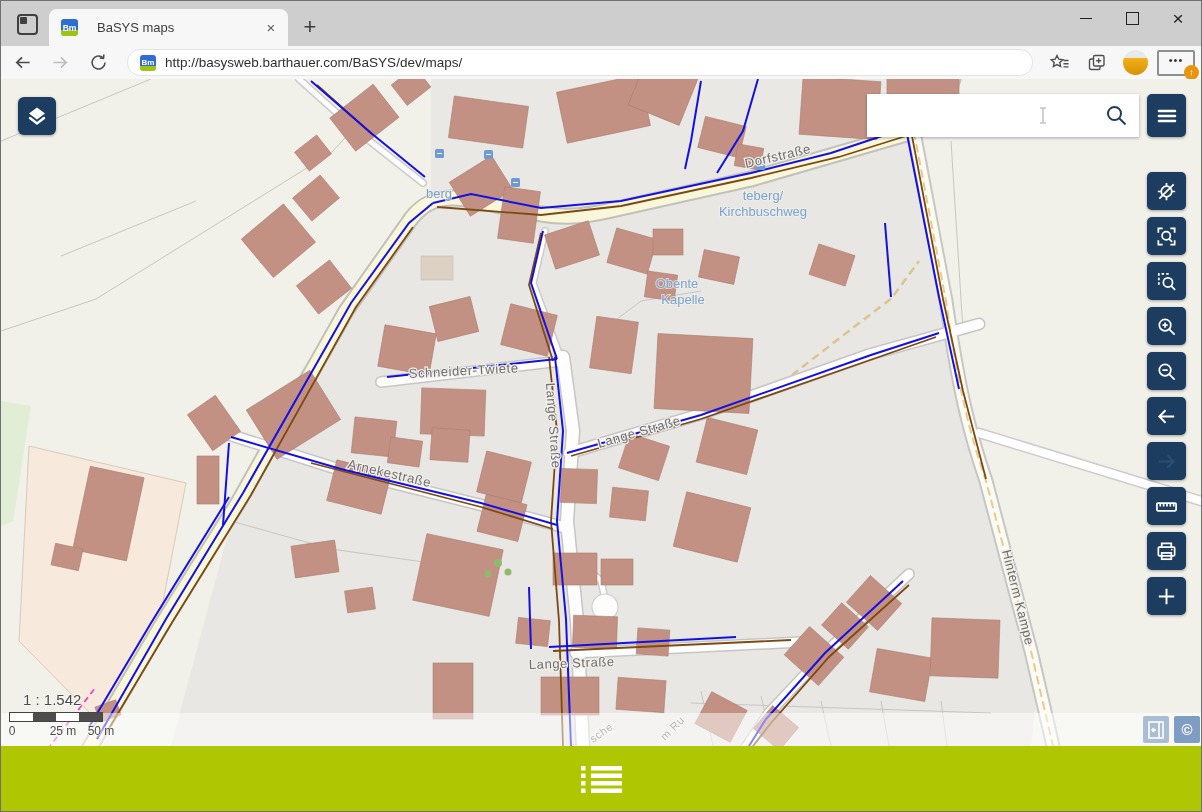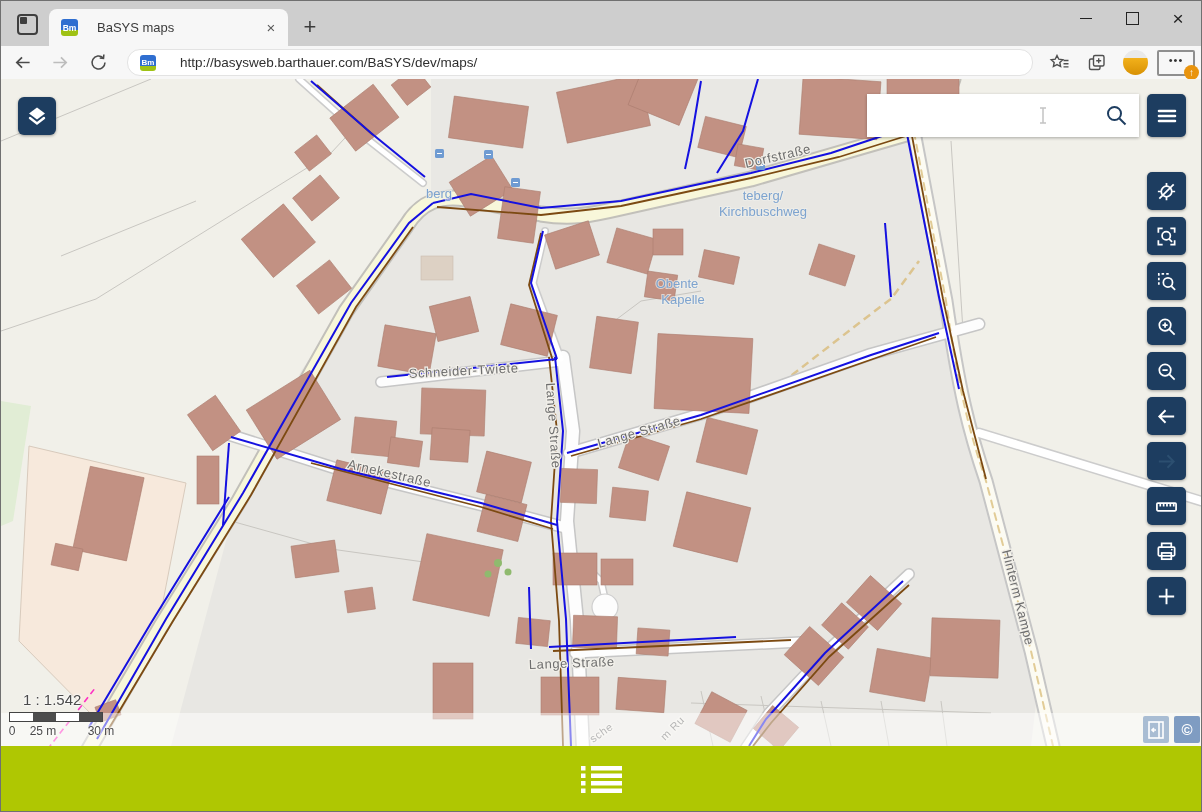--- a/index.html
+++ b/index.html
@@ -23,21 +23,21 @@
   .wc{width:46px;height:34px;display:flex;align-items:center;justify-content:center;cursor:pointer;}
   .min-glyph{display:block;width:12px;border-top:1.6px solid #222;}
   .max-glyph{display:block;width:11px;height:11px;border:1.4px solid #222;}
   .close-glyph{font-size:19px;color:#222;line-height:19px;}
 
   
   .toolbar{position:relative;height:33px;background:#f7f7f7;border-bottom:1px solid #d9d9d9;display:flex;align-items:center;}
   .navbtn{width:34px;height:28px;border:none;background:transparent;display:flex;align-items:center;justify-content:center;cursor:pointer;padding:0;margin-left:4px;}
   .urlbar{flex:1;height:25px;margin:0 10px 0 12px;background:#fff;border:1px solid #e3e3e3;border-radius:13px;
     display:flex;align-items:center;padding:0 12px;cursor:text;}
-  .url-text{margin-left:24px;font-size:13.5px;color:#2f2f2f;white-space:nowrap;}
+  .url-text{margin-left:9px;font-size:13.5px;color:#2f2f2f;white-space:nowrap;}
   .tool-ico{width:32px;height:28px;border:none;background:transparent;display:flex;align-items:center;justify-content:center;cursor:pointer;padding:0;margin-right:6px;position:relative;}
   .avatar{width:25px;height:25px;border-radius:50%;background:linear-gradient(180deg,#e9e9e9 0 30%,#f2b11b 32%,#d89104 100%);}
   .menu-box{width:38px;height:26px;border:2px solid #8f8f8f;border-radius:2px;display:flex;align-items:center;justify-content:center;
     background:transparent;cursor:pointer;position:relative;margin-right:6px;padding:0;}
   .dots{font-size:11px;letter-spacing:1px;color:#333;line-height:10px;margin-top:-6px;}
   .badge{position:absolute;right:-6px;bottom:-6px;width:15px;height:15px;border-radius:50%;background:#e9940e;
     color:#fff;font-size:10px;font-weight:bold;line-height:15px;text-align:center;}
 
   
   .map{position:absolute;left:0;top:78px;width:1202px;height:667px;background:#f1f0e9;overflow:hidden;}
@@ -440,22 +440,22 @@
     <div class="scale">
       <div class="ratio">1 : 1.542</div>
       <div class="bar">
         <div class="seg"></div>
           <div class="seg d"></div>
         <div class="seg"></div>
           <div class="seg d"></div>
       </div>
       <div class="ticks">
         <span style="left:5px">0</span>
-        <span style="left:36px">25 m</span>
-        <span style="left:94px">30 m</span>
+        <span style="left:56px">25 m</span>
+        <span style="left:94px">50 m</span>
       </div>
     </div>
 
     <div class="attr-btns">
       <button class="attr-btn attr-toggle">
         <svg width="20" height="22" viewBox="0 0 20 22" fill="none" stroke="#fff" stroke-width="1.6">
             <rect x="3" y="3" width="14" height="16"></rect>
             <path d="M13 3v16M10 11H6M8 9l-2 2 2 2"></path>
           </svg>
       </button>

